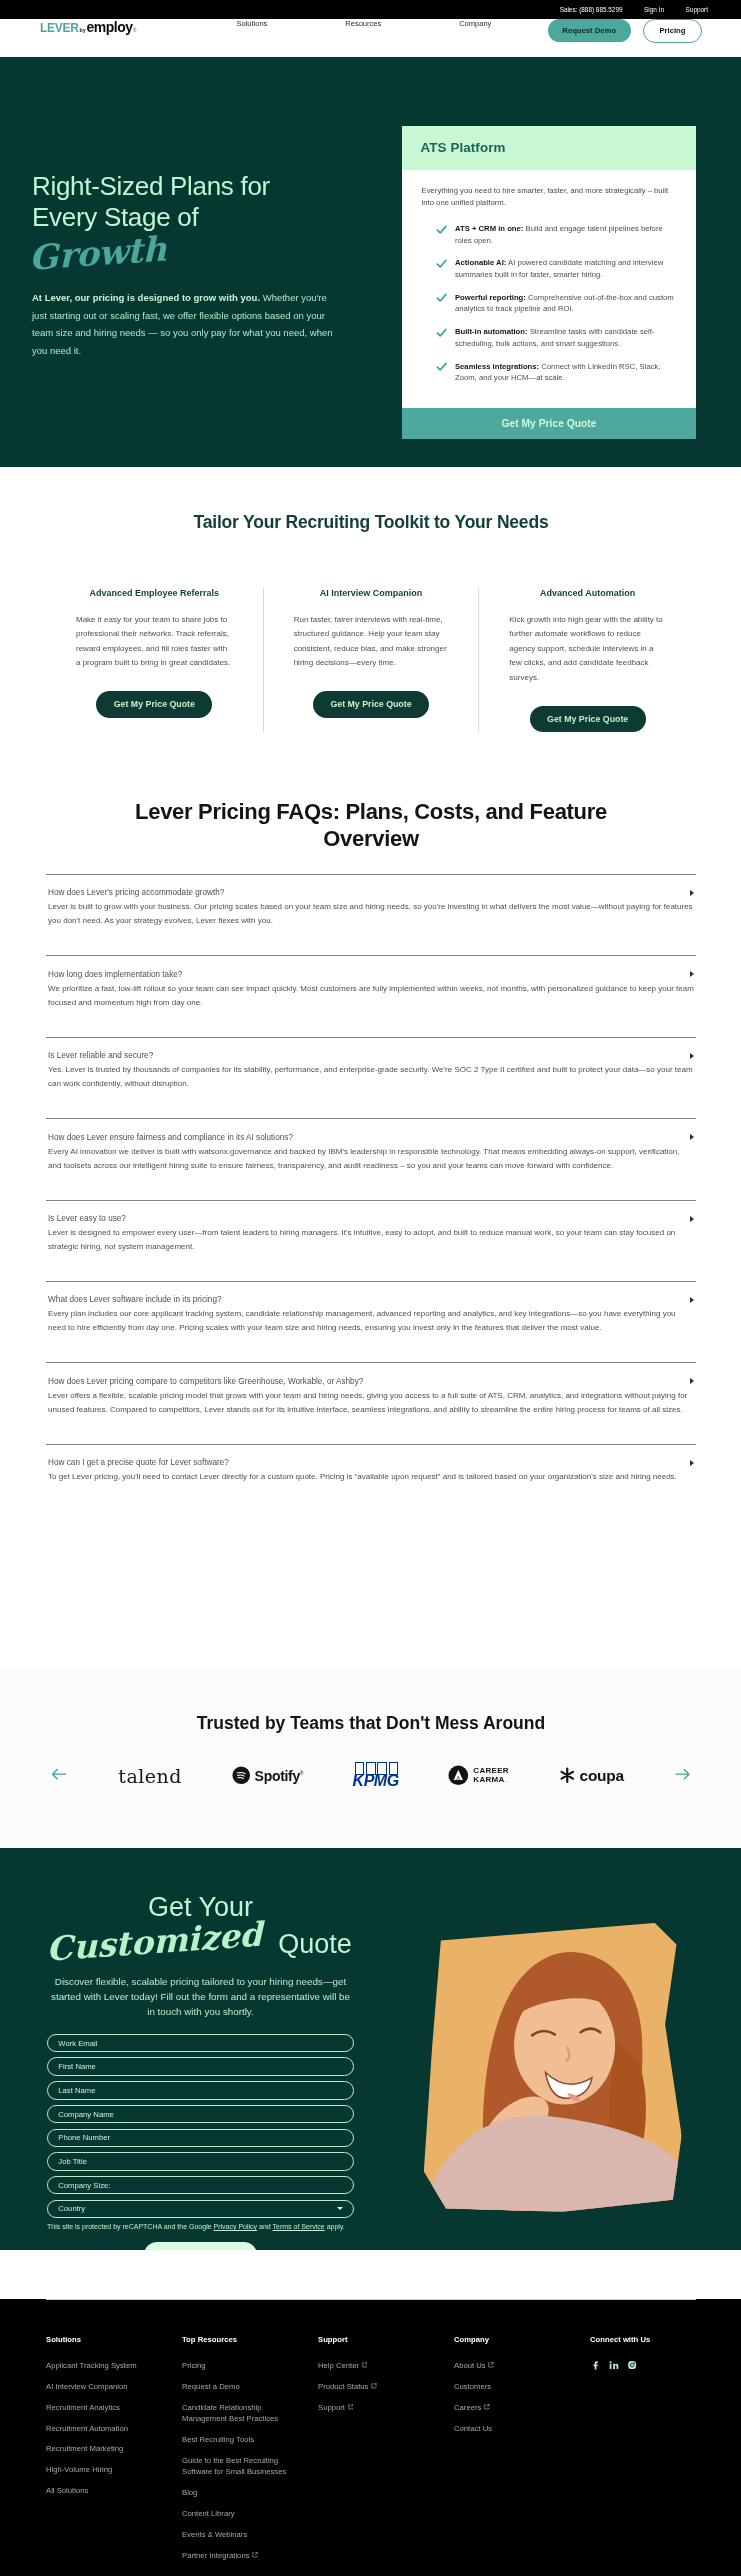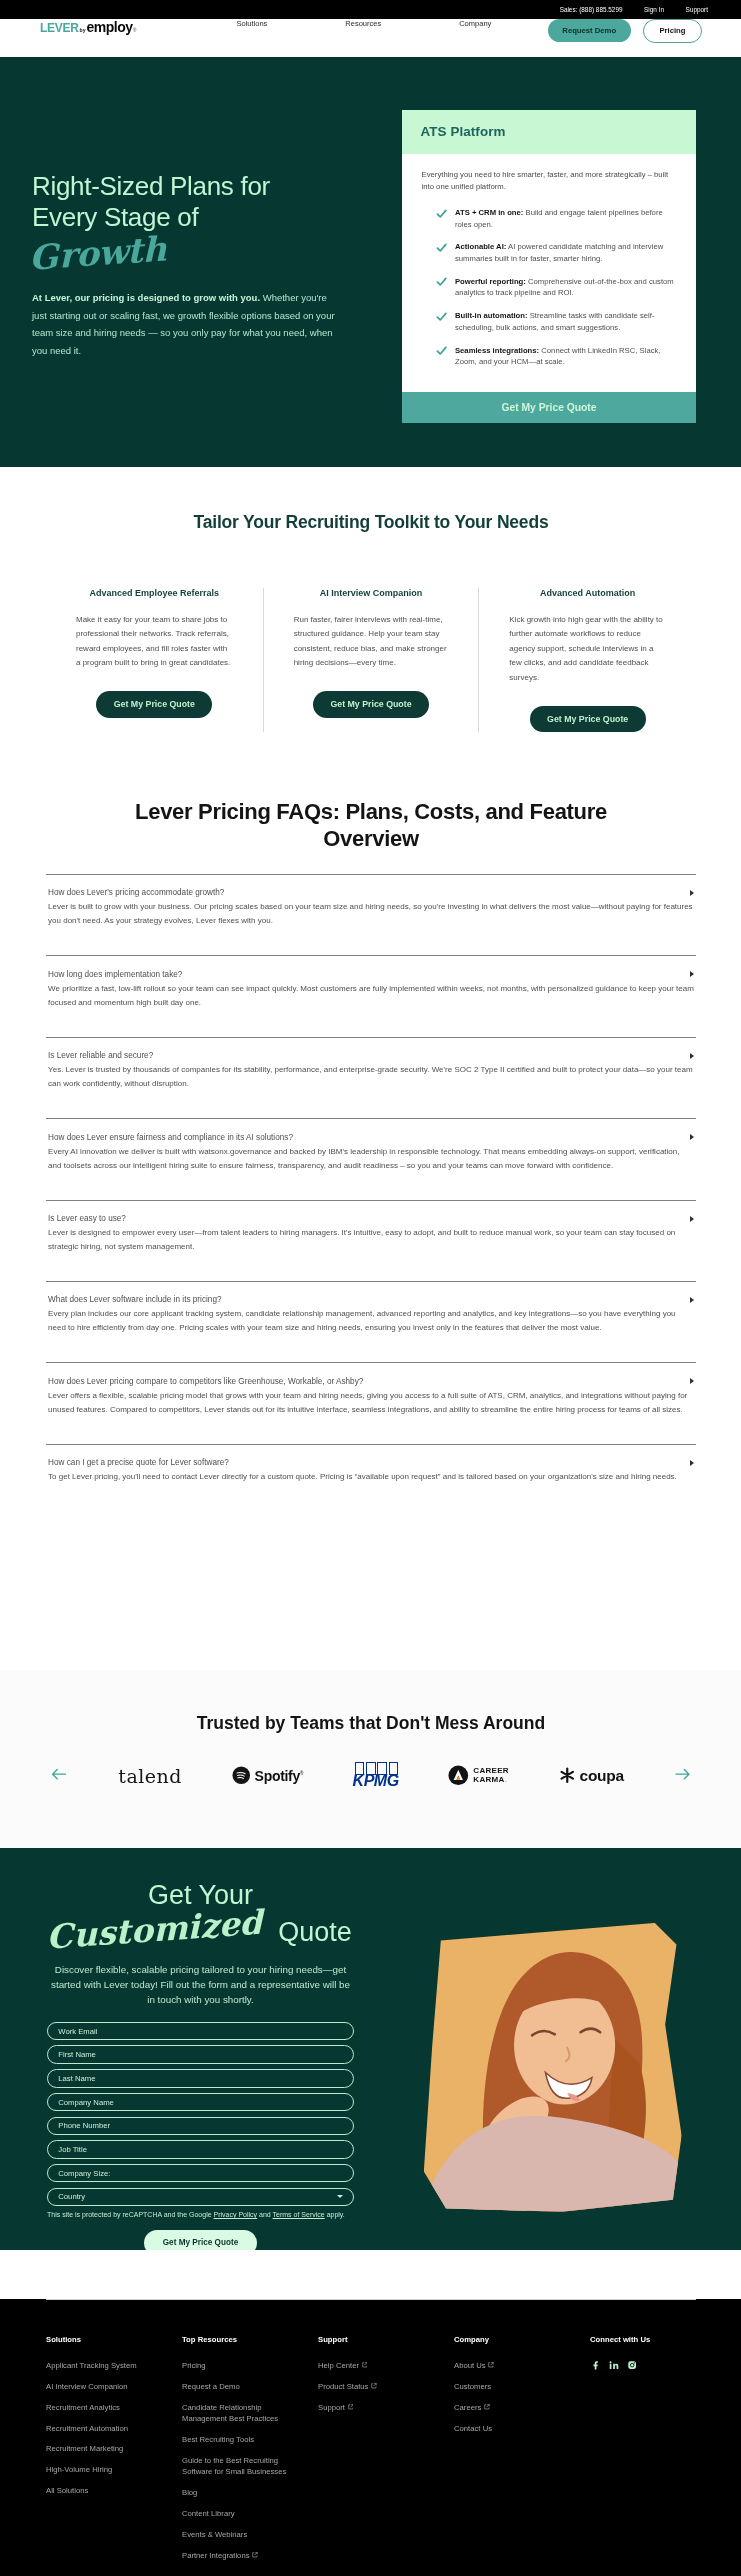--- a/index.html
+++ b/index.html
@@ -26,21 +26,21 @@
 
   
   .hero { height:410px; background:#063730; }
   .hero-inner { display:flex; padding:0 46px 0 32px; }
   .hero-left { width:330px; padding-top:114px; }
   .hero-left h1 { color:#c4f5d3; font-size:26px; line-height:1.22; font-weight:500; letter-spacing:-0.3px; }
   .script { font-family:"DejaVu Serif", serif; font-style:italic; font-weight:700; display:inline-block; transform:rotate(-4deg) skewX(-6deg); }
   .hero-script { color:#4aa79c; font-size:34px; line-height:1.1; margin-top:1px; }
   .hero-left p { margin-top:16.5px; color:#b7e6cf; font-size:9.5px; line-height:1.85; max-width:309px; }
   .hero-left p b { color:#c9f2da; }
-  .hero-card { margin-left:auto; margin-top:53px; width:294px; background:#fff; display:flex; flex-direction:column; }
+  .hero-card { margin-left:auto; margin-top:69px; width:294px; background:#fff; display:flex; flex-direction:column; }
   .card-head { background:#c8f7d4; height:44px; display:flex; align-items:center; padding-left:18.5px; }
   .card-head h3 { color:#1d655a; font-size:13.4px; font-weight:600; letter-spacing:0.1px; }
   .card-body { padding:15.5px 19.6px 13.4px; }
   .card-body .intro { color:#4a4a4a; font-size:7.7px; line-height:1.6; }
   .card-list { list-style:none; margin-top:13.4px; }
   .card-list li { display:flex; gap:7.7px; margin-bottom:11.3px; margin-left:14.4px; }
   .card-list .txt { color:#4f4f4f; font-size:7.7px; line-height:1.5; }
   .card-list .txt b { color:#151515; }
   .check { flex:0 0 11.3px; margin-top:0.5px; }
   .card-cta { margin-top:auto; height:31px; background:#4fa89e; border:none; color:#cdf8d9; font-size:10.3px; font-weight:700; cursor:pointer; font-family:inherit; }
@@ -76,21 +76,21 @@
   .kpmg { display:flex; flex-direction:column; align-items:flex-start; }
   .kpmg-rects { display:flex; gap:1.5px; margin-left:2.1px; }
   .kpmg-rects i { width:9.8px; height:13.4px; border:1px solid #00338D; }
   .kpmg-txt { font-size:16px; font-weight:800; font-style:italic; color:#00338D; letter-spacing:-0.5px; margin-top:-3.1px; }
   .ck-stack { font-size:8px; font-weight:800; line-height:1.1; color:#131313; letter-spacing:0.3px; }
   .ck-dot { color:#f59e42; }
   .coupa-txt { font-size:15.5px; font-weight:700; color:#131313; letter-spacing:-0.3px; }
 
   
   .quote { height:402px; background:#063730; position:relative; }
-  .q-left { width:307px; margin-left:47px; padding-top:32px; }
+  .q-left { width:307px; margin-left:47px; padding-top:44px; }
   .q-h { text-align:center; color:#c4f5d3; font-size:27px; font-weight:500; line-height:1.15; }
   .q-script { color:#b9f2c8; font-size:33px; margin-right:5.2px; }
   .q-desc { margin-top:13.4px; text-align:center; color:#bfe9cf; font-size:9.8px; line-height:1.55; }
   .q-form { margin-top:14.4px; }
   .fld { width:100%; height:18.5px; background:transparent; border:0.8px solid #bfe8cd; border-radius:10.3px; margin-bottom:5.2px; padding:0 10.3px; color:#dffbe9; font-size:7.7px; font-family:inherit; }
   .fld::placeholder { color:#cdeeda; opacity:1; }
   .fld-select { display:flex; align-items:center; justify-content:space-between; cursor:pointer; }
   .fld-select span { color:#cdeeda; font-size:7.7px; }
   .caret { width:0; height:0; border-top:3.6px solid #cdeeda; border-left:3.1px solid transparent; border-right:3.1px solid transparent; }
   .recaptcha { margin-top:5.2px; color:#c3ecd2; font-size:7px; }
@@ -138,21 +138,21 @@
 </section>
 
 <section class="hero">
   <div class="hero-inner">
     <div class="hero-left">
       <h1>
         <span>Right-Sized Plans for</span><br>
         <span>Every Stage of</span><br>
         <span class="script hero-script">Growth</span>
       </h1>
-      <p><b>At Lever, our pricing is designed to grow with you.</b><span> Whether you're just starting out or scaling fast, we growth flexible options based on your team size and hiring needs — so you only pay for what you need, when you need it.</span></p>
+      <p><b>At Lever, our pricing is designed to grow with you.</b><span> Whether you're just starting out or scaling fast, we offer flexible options based on your team size and hiring needs — so you only pay for what you need, when you need it.</span></p>
     </div>
     <div class="hero-card">
       <div class="card-head">
         <h3>ATS Platform</h3>
       </div>
       <div class="card-body">
         <p class="intro">Everything you need to hire smarter, faster, and more strategically – built into one unified platform.</p>
         <ul class="card-list">
           <li>
             <svg class="check" viewBox="0 0 24 24" width="11.3" height="11.3" fill="none" stroke="#38a399" stroke-width="3.6" stroke-linecap="round" stroke-linejoin="round">
@@ -223,21 +223,21 @@
       <span>How does Lever's pricing accommodate growth?</span>
       <i class="tri-right"></i>
     </div>
     <p class="faq-a">Lever is built to grow with your business. Our pricing scales based on your team size and hiring needs, so you're investing in what delivers the most value—without paying for features you don't need. As your strategy evolves, Lever flexes with you.</p>
   </div>
   <div class="faq-item">
     <div class="faq-q">
       <span>How long does implementation take?</span>
       <i class="tri-right"></i>
     </div>
-    <p class="faq-a">We prioritize a fast, low-lift rollout so your team can see impact quickly. Most customers are fully implemented within weeks, not months, with personalized guidance to keep your team focused and momentum high built day one.</p>
+    <p class="faq-a">We prioritize a fast, low-lift rollout so your team can see impact quickly. Most customers are fully implemented within weeks, not months, with personalized guidance to keep your team focused and momentum high from day one.</p>
   </div>
   <div class="faq-item">
     <div class="faq-q">
       <span>Is Lever reliable and secure?</span>
       <i class="tri-right"></i>
     </div>
     <p class="faq-a">Yes. Lever is trusted by thousands of companies for its stability, performance, and enterprise-grade security. We're SOC 2 Type II certified and built to protect your data—so your team can work confidently, without disruption.</p>
   </div>
   <div class="faq-item">
     <div class="faq-q">

